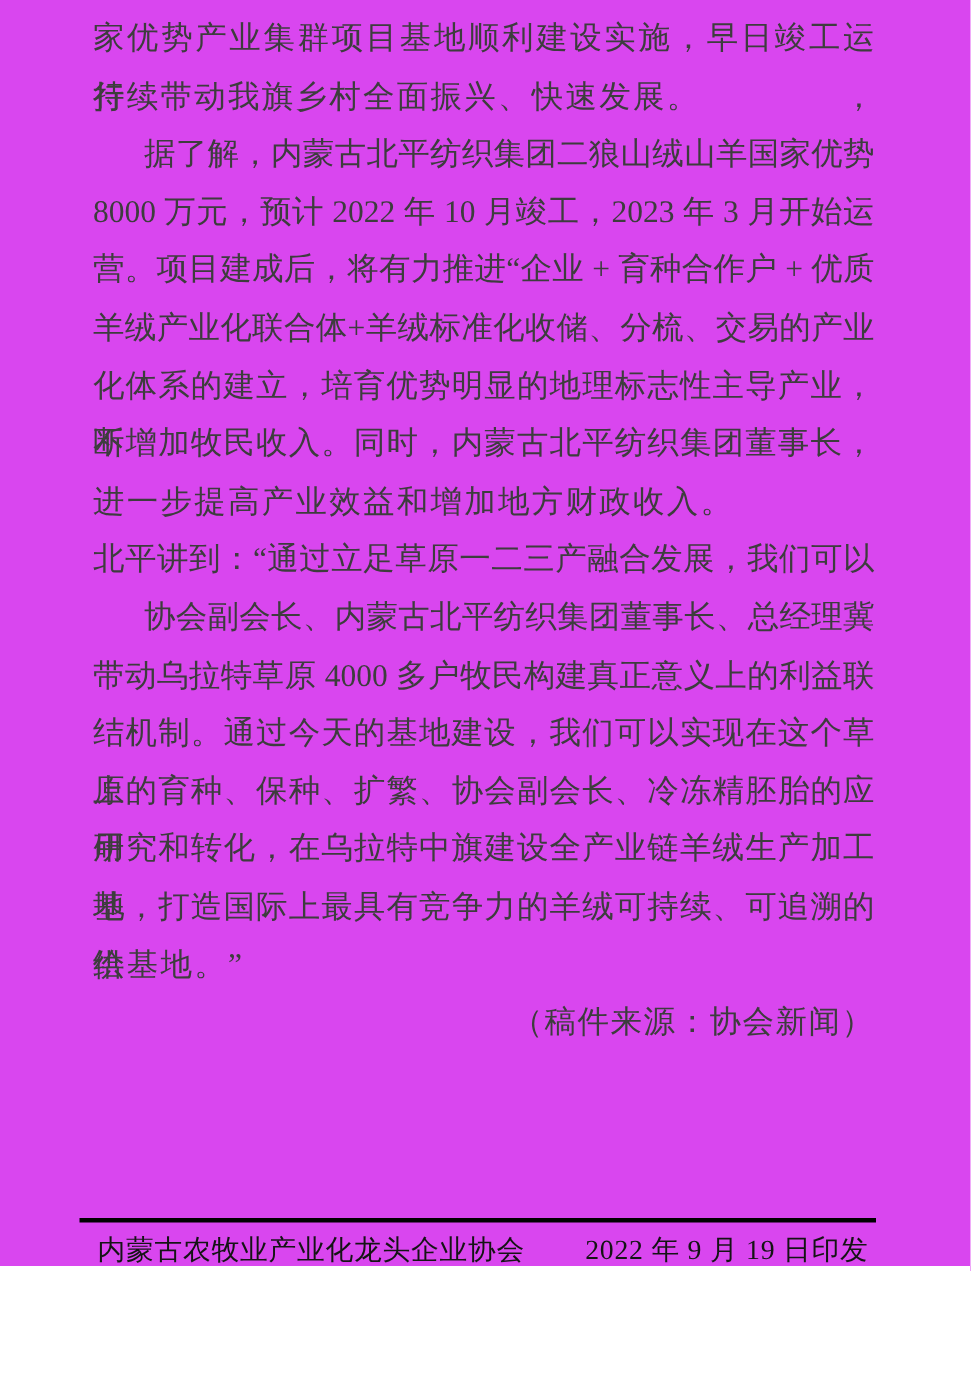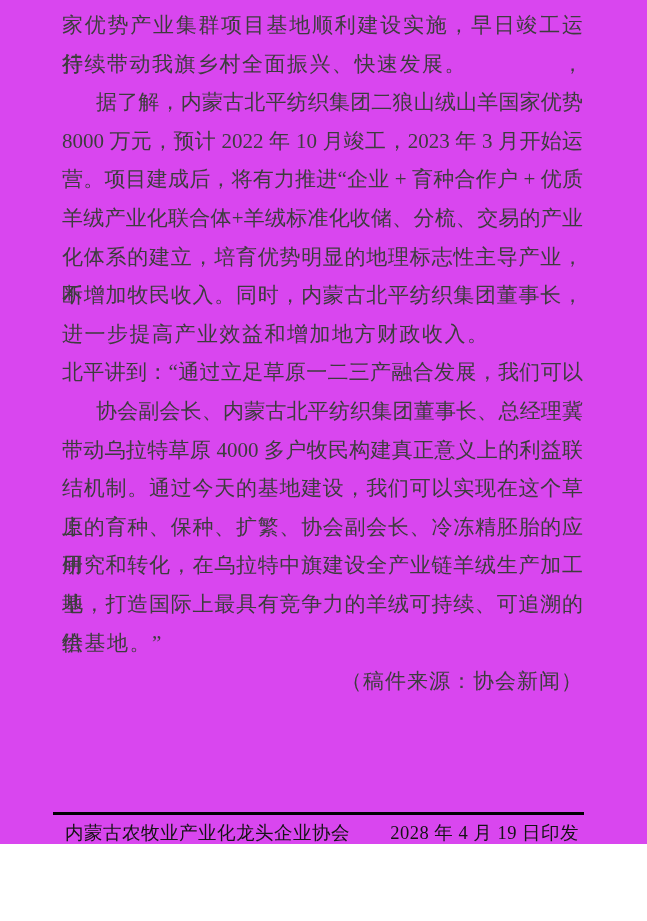--- a/index.html
+++ b/index.html
@@ -99,20 +99,20 @@
       <div class="line justify">研究和转化，在乌拉特中旗建设全产业链羊绒生产加工基</div>
       <div class="line justify">地，打造国际上最具有竞争力的羊绒可持续、可追溯的供</div>
       <div class="line plain">给基地。”</div>
       <div class="line right">（稿件来源：协会新闻）</div>
     </div>
 
   <div class="footer">
     <div class="rule"></div>
     <div class="footer-row">
       <span>内蒙古农牧业产业化龙头企业协会</span>
-      <span>2028 年 4 月 19 日印发</span>
+      <span>2022 年 9 月 19 日印发</span>
     </div>
     <div class="rule"></div>
   </div>
 
   <div class="page-number">- 12 -</div>
 
 </div>
 
 </body></html>

